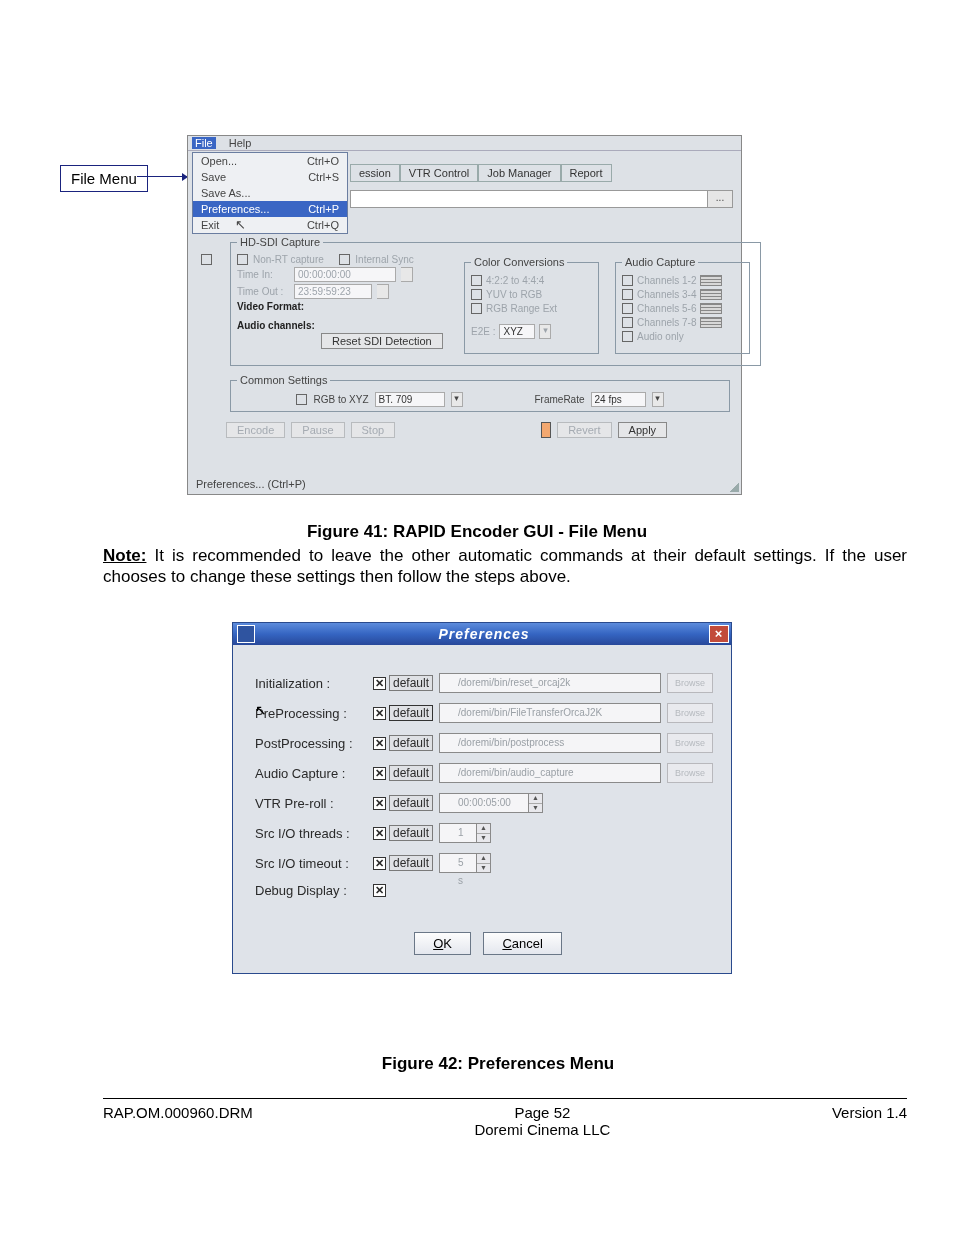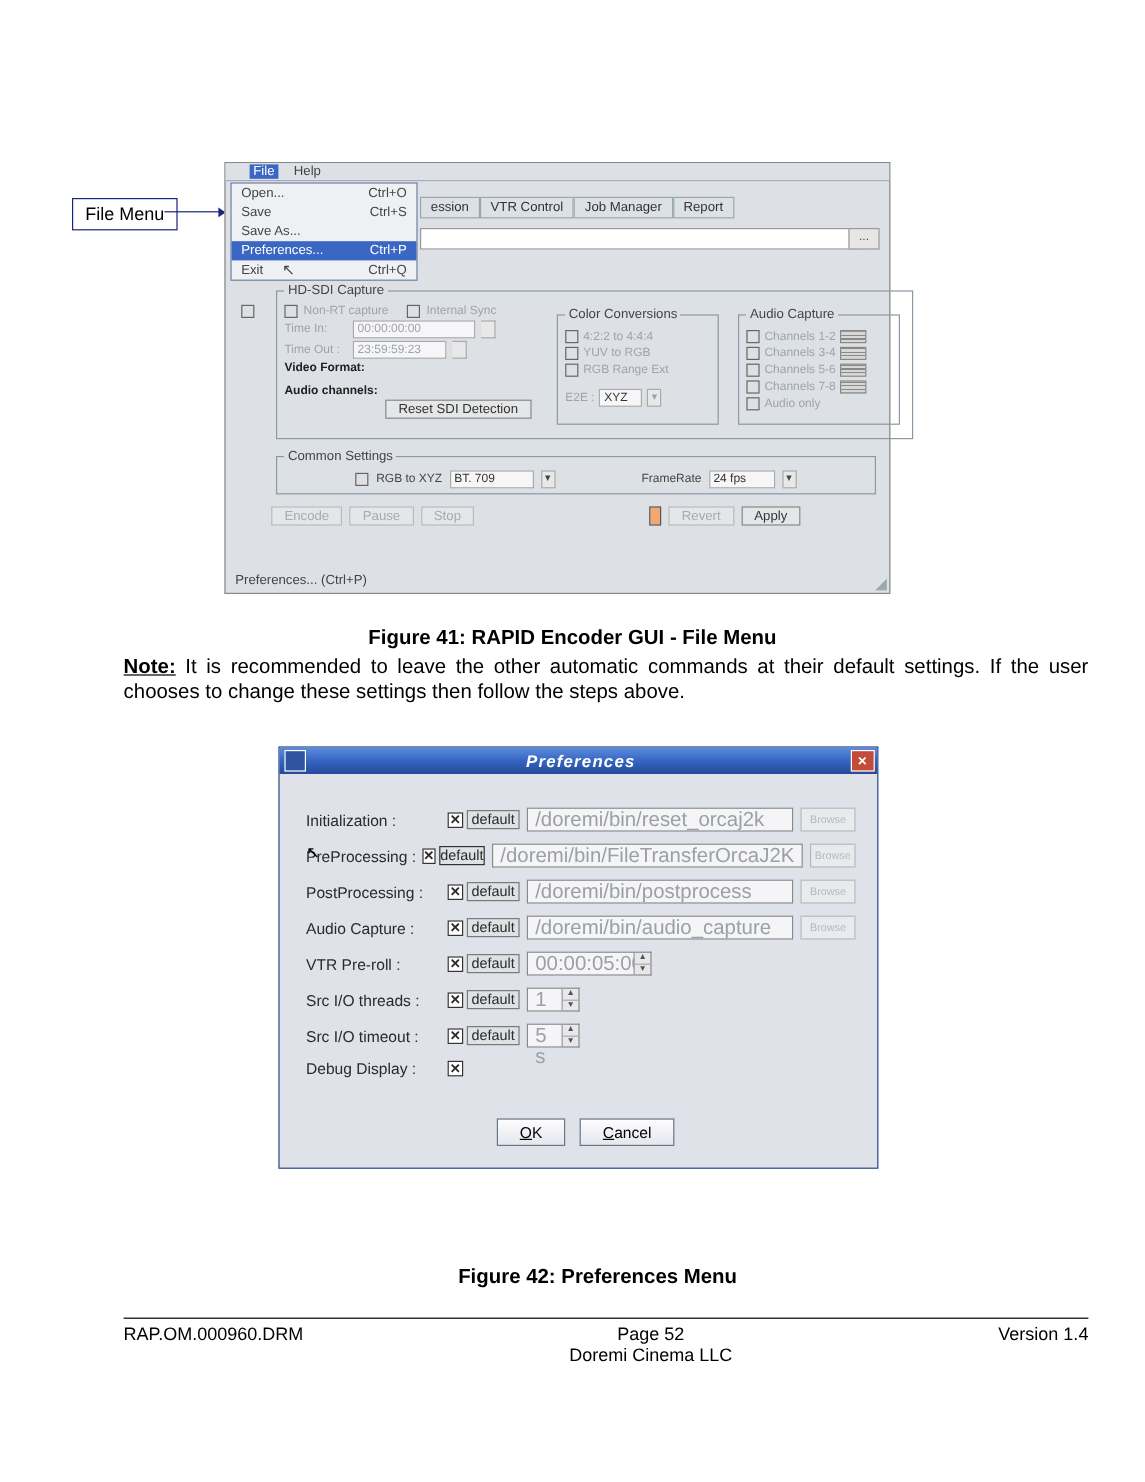--- a/index.html
+++ b/index.html
@@ -39,21 +39,21 @@
   
   .win1 {
     position: absolute;
     left: 187px; top: 135px;
     width: 555px; height: 360px;
     background: #dde1e6;
     border: 1px solid #888;
     font-size: 11px;
     color: #444;
   }
-  .menubar { background:#dde1e6; padding:1px 20px; border-bottom:1px solid #aab; }
+  .menubar { background:#dde1e6; padding:1px 4px; border-bottom:1px solid #aab; }
   .menubar span{ margin-right:10px; }
   .menubar .hl{ background:#3a66c4; color:#fff; padding:0 3px; }
   .filemenu {
     position:absolute; left:4px; top:16px;
     width:156px; background:#eef0f3;
     border:1px solid #6a7da0; z-index:5;
   }
   .filemenu div{ display:flex; justify-content:space-between; padding:2px 8px; }
   .filemenu .sel{ background:#3a66c4; color:#fff; }
   .filemenu .cursor{ position:absolute; left:42px; bottom:1px; font-size:13px;}
@@ -109,21 +109,21 @@
     font-size:14px; position:relative;
   }
   .titlebar .appicon{ width:18px; height:18px; margin:0 4px; background:#2f54a0; border:1px solid #fff;}
   .titlebar .ttl{ flex:1; text-align:center;}
   .titlebar .close{ width:20px; height:18px; margin-right:2px; background:#c24b3a; color:#fff; border:1px solid #fff; text-align:center; line-height:15px; font-weight:bold; font-style:normal; font-size:13px;}
   .dlgbody{ padding:18px 18px 10px 22px;}
   .prow{ display:flex; align-items:center; margin:10px 0; font-size:13px; color:#2a2a2a;}
   .plbl{ width:118px;}
   .xck{ width:13px; height:13px; border:1px solid #333; display:flex; align-items:center; justify-content:center; font-size:11px; font-weight:bold; margin-right:3px; background:#fff;}
   .deflbl{ width:44px; border:1px solid #7a7a7a; background:#dfe1e5; font-size:12px; text-align:center; margin-right:6px; padding:0 0;}
-  .pin{ flex:1; height:20px; border:1px solid #8a8a8a; background:#f5f5f7; color:#9aa0a6; padding:0 6px; font-size:17px; line-height:18px;}
+  .pin{ flex:1; height:20px; border:1px solid #8a8a8a; background:#f5f5f7; color:#9aa0a6; padding:0 18px; font-size:10px; line-height:18px;}
   .pin.short{ flex:none; width:90px;}
   .pin.tiny{ flex:none; width:30px;}
   .spin{ width:14px; height:20px; border:1px solid #8a8a8a; border-left:0; background:#e8e8ec; display:flex; flex-direction:column;}
   .spin span{flex:1; font-size:7px; text-align:center; line-height:8px; color:#555;}
   .spin span:first-child{border-bottom:1px solid #aaa;}
   .browse{ width:46px; height:20px; margin-left:6px; border:1px solid #b8b8bc; background:#e9eaee; font-size:9px; color:#b5b9be; text-align:center; line-height:18px;}
   .cursor2{ position:absolute; left:255px; top:702px; font-size:14px; z-index:10;}
   .dlgbtns{ text-align:center; padding:14px 0 18px 12px;}
   .dbtn{ border:1px solid #6a7787; background:linear-gradient(#fdfdfd,#e4e7ee); padding:3px 18px; font-size:13px; margin:0 4px;}
   .dbtn .u{ text-decoration:underline;}

